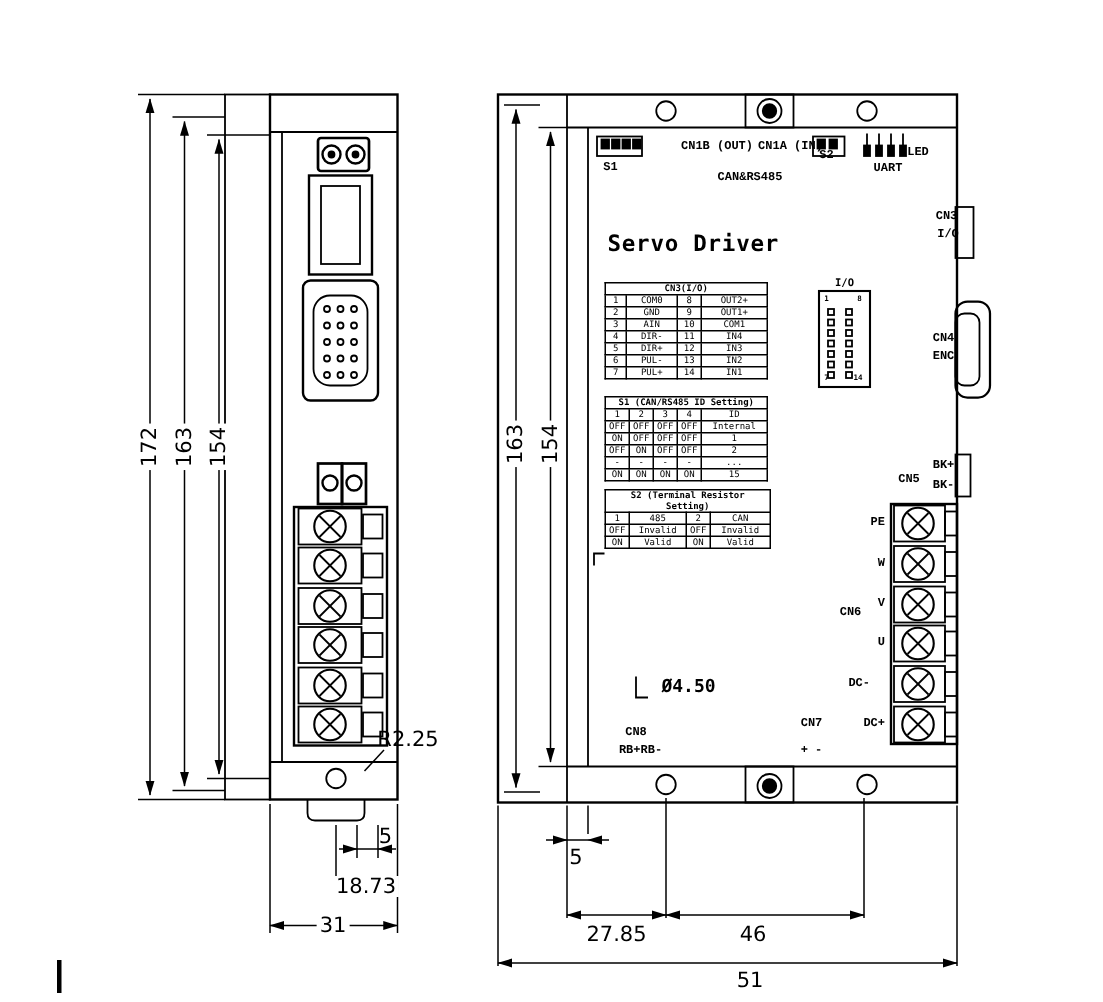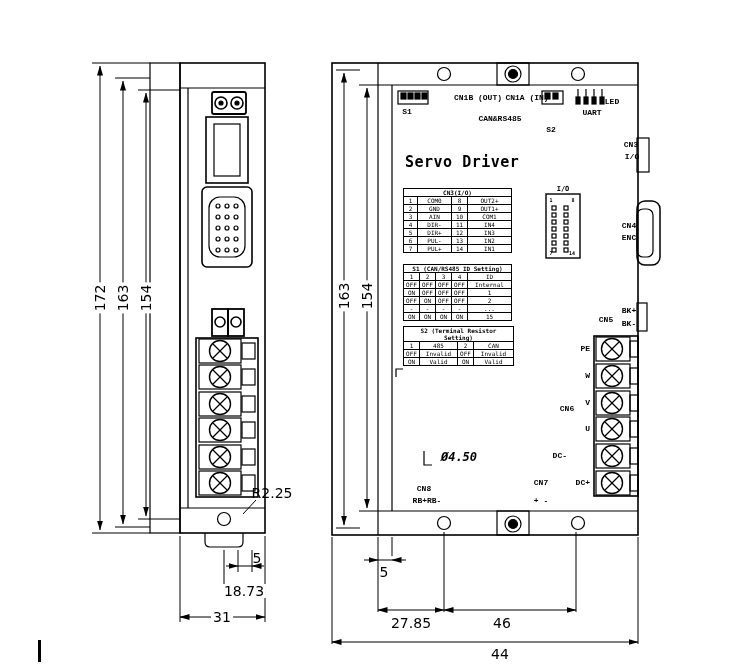--- a/index.html
+++ b/index.html
@@ -7,21 +7,21 @@
               font-family:"DejaVu Sans Mono", monospace; color:#000; }
   .abs { position:absolute; white-space:nowrap; line-height:1; }
   .ctr { transform:translate(-50%,-50%); }
   .rot { transform:translate(-50%,-50%) rotate(-90deg); }
   .rt  { transform:translate(-100%,-50%); }
   .dim { font-family:"DejaVu Sans", sans-serif; font-size:14px; background:#fff; padding:0 2px; }
   .nobg{ background:transparent; }
   .sm  { font-size:8px; font-weight:bold;font-family:Liberation Mono, monospace; }
   .xs  { font-size:5px; font-weight:bold; }
   .io  { font-size:7px; font-weight:bold; }
-  .hole{ font-size:12px; font-weight:bold;font-style:italic; }
+  .hole{ font-size:12px; font-weight:bold; }
   .ttl { font-size:15px; font-weight:bold; letter-spacing:.5px; }
   table.tech { position:absolute; border-collapse:collapse; background:#fff;
                font-family:"DejaVu Sans Mono", monospace; font-size:6px; text-align:center; }
   table.tech td { border:1px solid #000; height:7px; line-height:7px; padding:0 1px; overflow:hidden; }
   table.tech td.tbl-title { font-weight:bold; }
   #cn3 tr:not(:first-child) td:nth-child(1){width:14px}
   #cn3 tr:not(:first-child) td:nth-child(2){width:34px}
   #cn3 tr:not(:first-child) td:nth-child(3){width:16px}
   #cn3 tr:not(:first-child) td:nth-child(4){width:44px}
   #s1t tr:not(:first-child) td:nth-child(-n+4){width:16px}
@@ -284,28 +284,28 @@
   <div class="abs dim ctr nobg" style="left:272px;top:493px">R2.25</div>
   <div class="abs dim ctr nobg" style="left:257px;top:558px">5</div>
   <div class="abs dim ctr" style="left:244px;top:591px">18.73</div>
   <div class="abs dim ctr" style="left:222px;top:617px">31</div>
 
   <div class="abs dim rot" style="left:344px;top:296px">163</div>
   <div class="abs dim rot" style="left:367px;top:296px">154</div>
   <div class="abs dim ctr nobg" style="left:384px;top:572px">5</div>
   <div class="abs dim ctr nobg" style="left:411px;top:623px">27.85</div>
   <div class="abs dim ctr nobg" style="left:502px;top:623px">46</div>
-  <div class="abs dim ctr nobg" style="left:500px;top:654px">44</div>
+  <div class="abs dim ctr nobg" style="left:500px;top:654px">51</div>
   <div class="abs hole ctr" style="left:459px;top:457px">Ø4.50</div>
 
   <div class="abs sm ctr" style="left:407px;top:112px">S1</div>
   <div class="abs sm ctr" style="left:478px;top:98px">CN1B (OUT)</div>
   <div class="abs sm ctr" style="left:527px;top:98px">CN1A (IN)</div>
   <div class="abs sm ctr" style="left:500px;top:119px">CAN&amp;RS485</div>
-  <div class="abs sm ctr" style="left:551px;top:130px">S2</div>
+  <div class="abs sm ctr" style="left:551px;top:104px">S2</div>
   <div class="abs sm ctr" style="left:592px;top:113px">UART</div>
   <div class="abs sm ctr" style="left:612px;top:102px">LED</div>
 
   <div class="abs ttl" style="left:405px;top:155px">Servo Driver</div>
 
   <div class="abs io ctr" style="left:563px;top:189px">I/O</div>
   <div class="abs xs ctr" style="left:551px;top:200px">1</div>
   <div class="abs xs ctr" style="left:573px;top:200px">8</div>
   <div class="abs xs ctr" style="left:551px;top:253px">7</div>
   <div class="abs xs ctr" style="left:572px;top:253px">14</div>
@@ -315,21 +315,21 @@
   <div class="abs sm ctr" style="left:629px;top:226px">CN4</div>
   <div class="abs sm ctr" style="left:629px;top:238px">ENC</div>
   <div class="abs sm ctr" style="left:606px;top:320px">CN5</div>
   <div class="abs sm ctr" style="left:629px;top:311px">BK+</div>
   <div class="abs sm ctr" style="left:629px;top:324px">BK-</div>
   <div class="abs sm ctr" style="left:567px;top:409px">CN6</div>
   <div class="abs sm rt" style="left:590px;top:349px">PE</div>
   <div class="abs sm rt" style="left:590px;top:376px">W</div>
   <div class="abs sm rt" style="left:590px;top:403px">V</div>
   <div class="abs sm rt" style="left:590px;top:429px">U</div>
-  <div class="abs sm rt" style="left:567px;top:456px">DC-</div>
+  <div class="abs sm rt" style="left:580px;top:456px">DC-</div>
   <div class="abs sm rt" style="left:590px;top:483px">DC+</div>
 
   <div class="abs sm ctr" style="left:424px;top:489px">CN8</div>
   <div class="abs sm ctr" style="left:427px;top:501px">RB+RB-</div>
   <div class="abs sm ctr" style="left:541px;top:483px">CN7</div>
   <div class="abs sm ctr" style="left:541px;top:501px">+ -</div>
 
   <div class="abs" style="left:38px;top:640px;width:3px;height:22px;background:#000"></div>
 </div>
 

